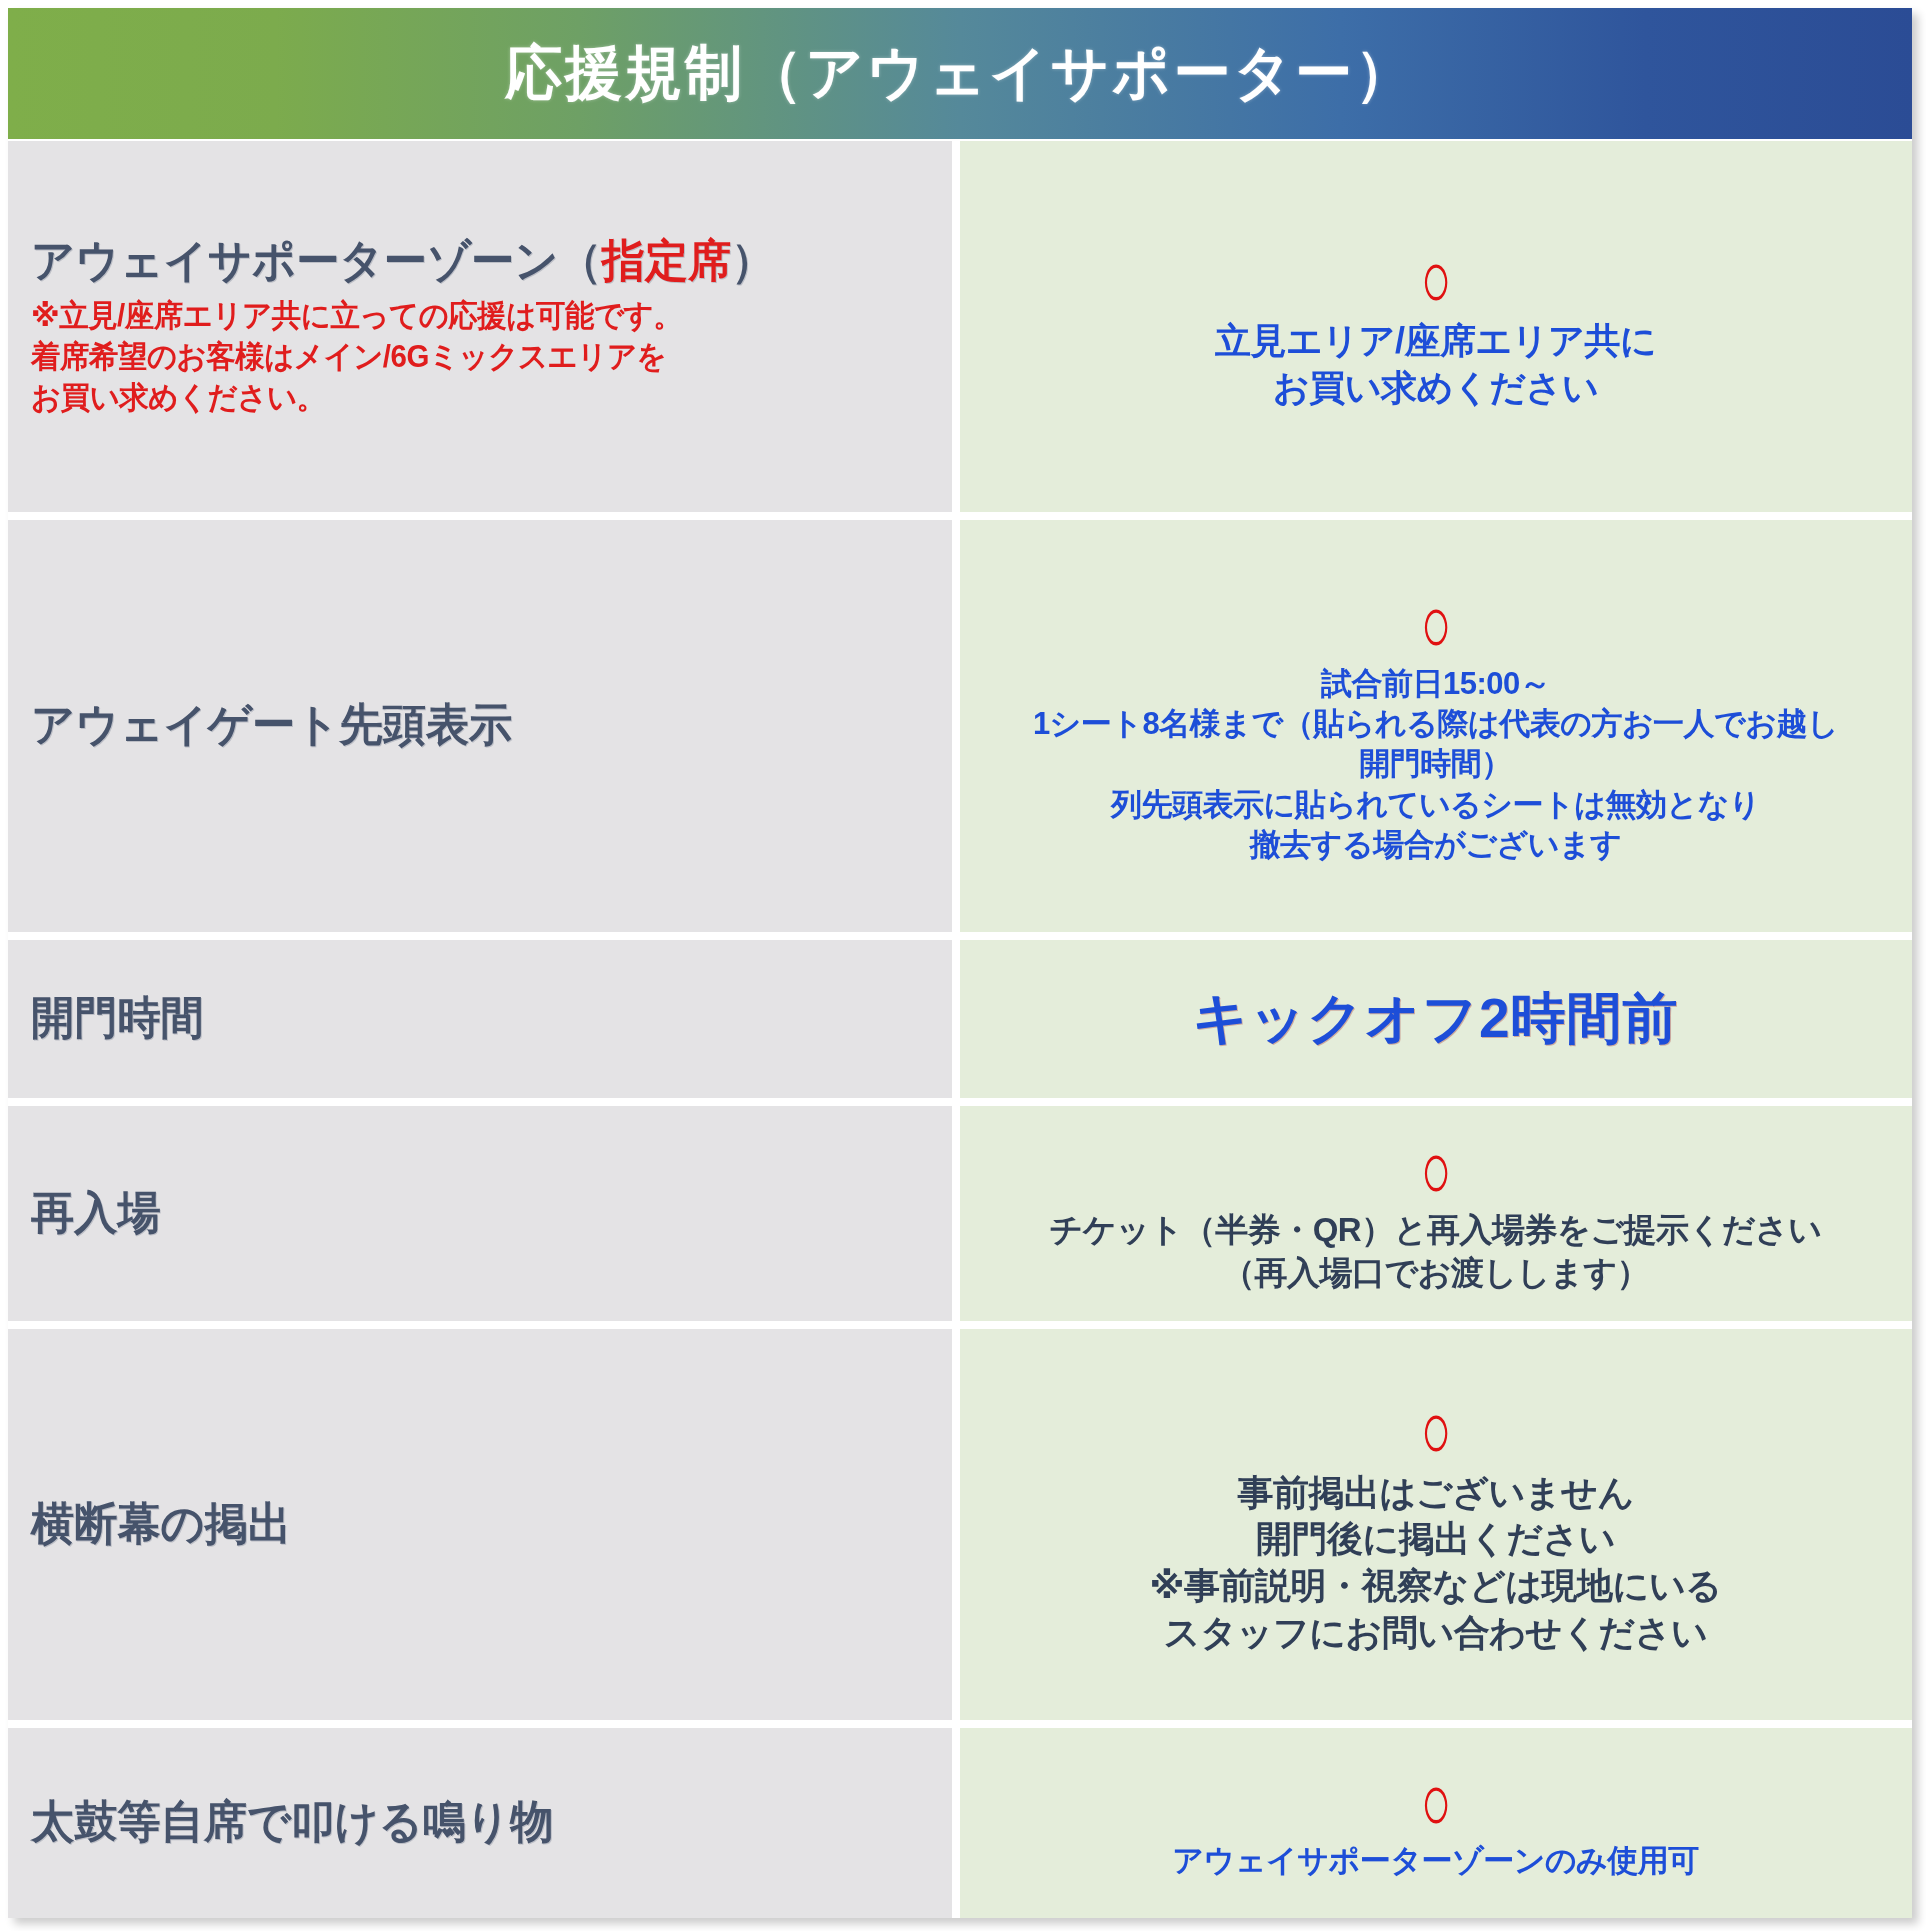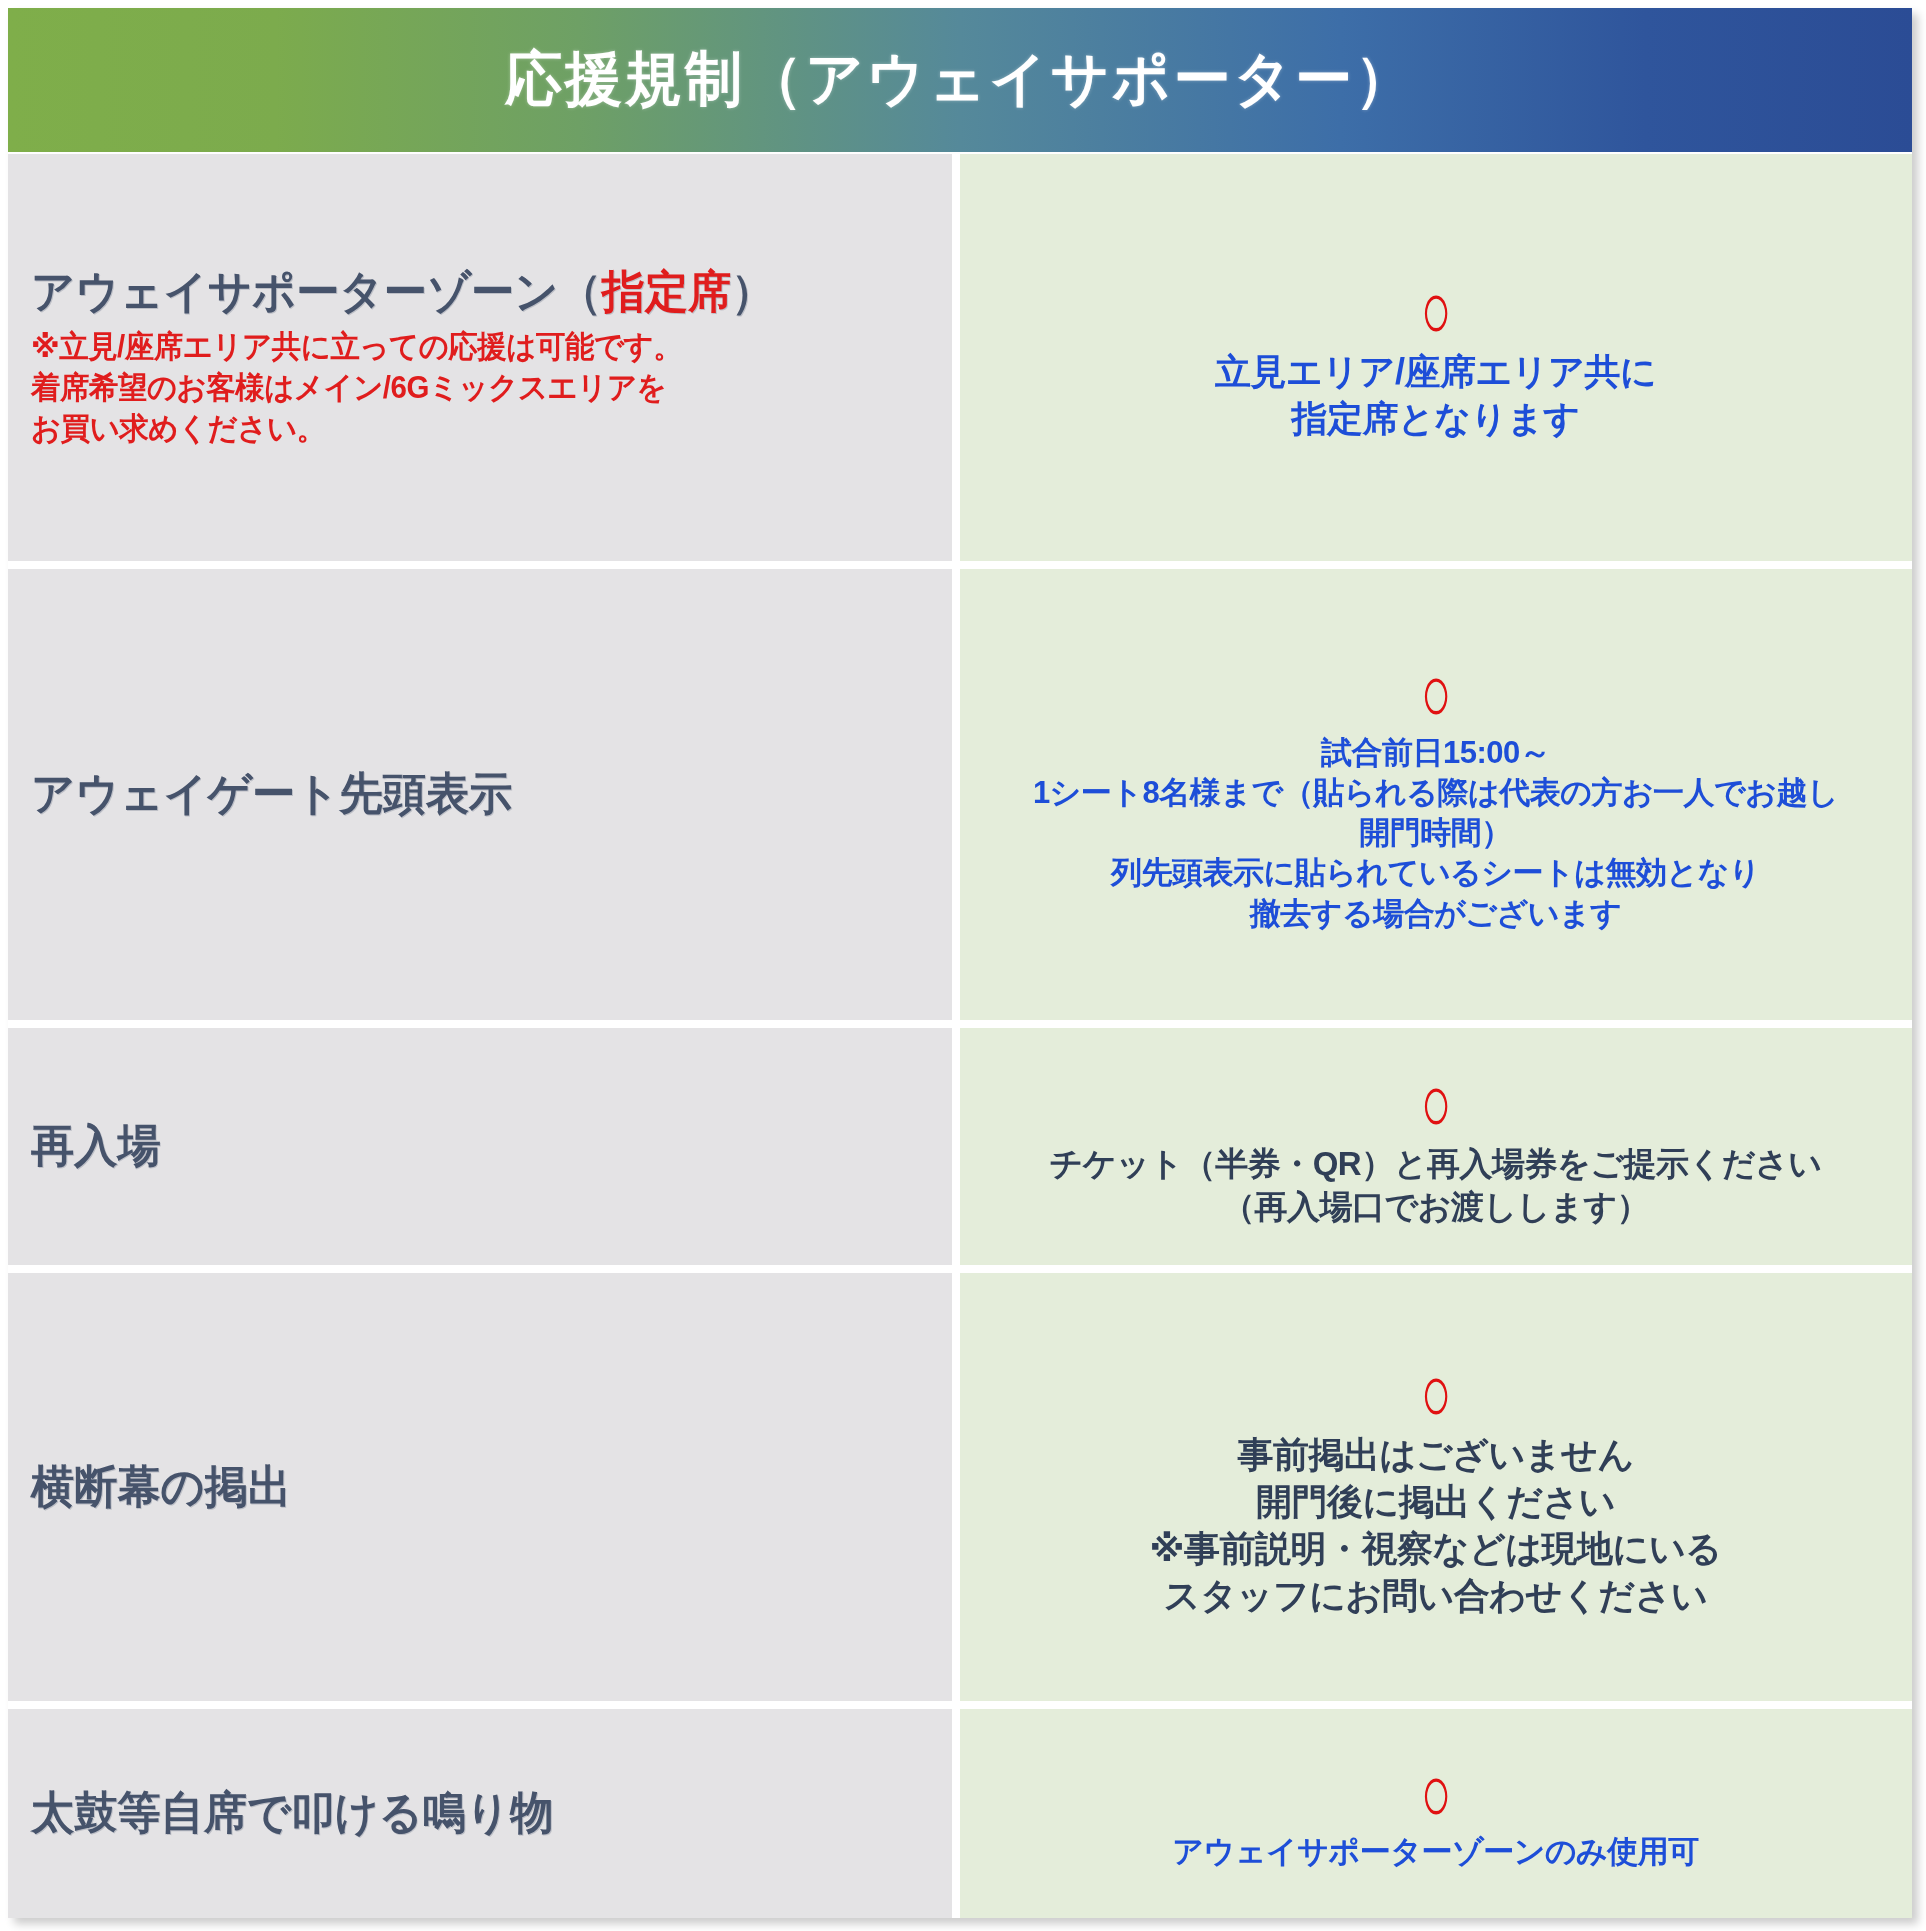--- a/index.html
+++ b/index.html
@@ -189,38 +189,46 @@
       <tr class="r1">
         <td class="label-cell">
           <span class="label-main"><span>アウェイサポーターゾーン（</span><span class="hl">指定席</span><span>）</span></span>
           <span class="label-note">※立見/座席エリア共に立っての応援は可能です。</span>
           <span class="label-note" style="margin-top:0">着席希望のお客様はメイン/6Gミックスエリアを</span>
           <span class="label-note" style="margin-top:0">お買い求めください。</span>
         </td>
         <td class="value-cell">
           <span class="circle-mark narrow">○</span>
           <span class="value-text red sz-lg">立見エリア/座席エリア共に</span>
-          <span class="value-text red sz-lg">指定席となります</span>
+          <span class="value-text red sz-lg">お買い求めください</span>
         </td>
       </tr>
 
       <tr class="r2">
         <td class="label-cell">
           <span class="label-main">アウェイゲート先頭表示</span>
         </td>
         <td class="value-cell">
           <span class="circle-mark narrow">○</span>
           <span class="value-text red sz-md">試合前日15:00～</span>
           <span class="value-text red sz-md">1シート8名様まで（貼られる際は代表の方お一人でお越し</span>
           <span class="value-text red sz-md">開門時間）</span>
           <span class="value-text red sz-md">列先頭表示に貼られているシートは無効となり</span>
           <span class="value-text red sz-md">撤去する場合がございます</span>
         </td>
       </tr>
 
+      <tr class="r3">
+        <td class="label-cell">
+          <span class="label-main">開門時間</span>
+        </td>
+        <td class="value-cell">
+          <span class="value-text red sz-xl">キックオフ2時間前</span>
+        </td>
+      </tr>
 
 
       <tr class="r5">
         <td class="label-cell">
           <span class="label-main">再入場</span>
         </td>
         <td class="value-cell">
           <span class="circle-mark narrow">○</span>
           <span class="value-text navy sz-mlg">チケット（半券・QR）と再入場券をご提示ください</span>
           <span class="value-text navy sz-mlg">（再入場口でお渡しします）</span>

